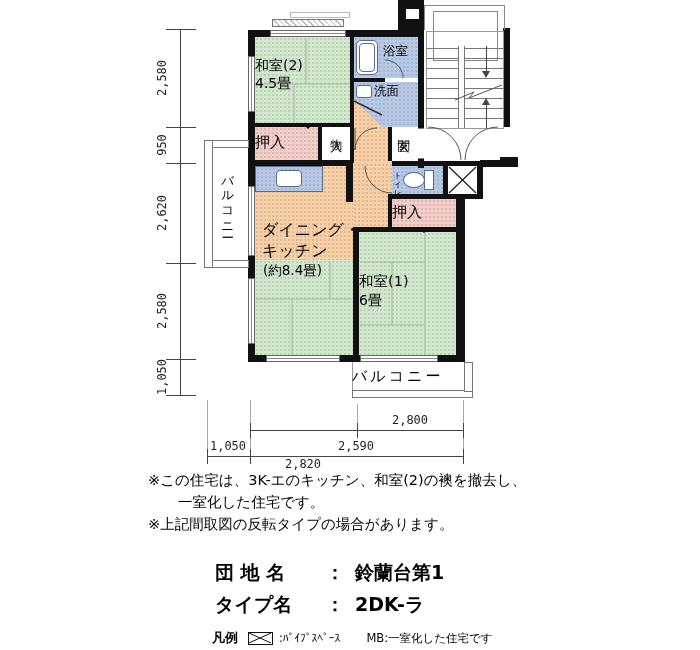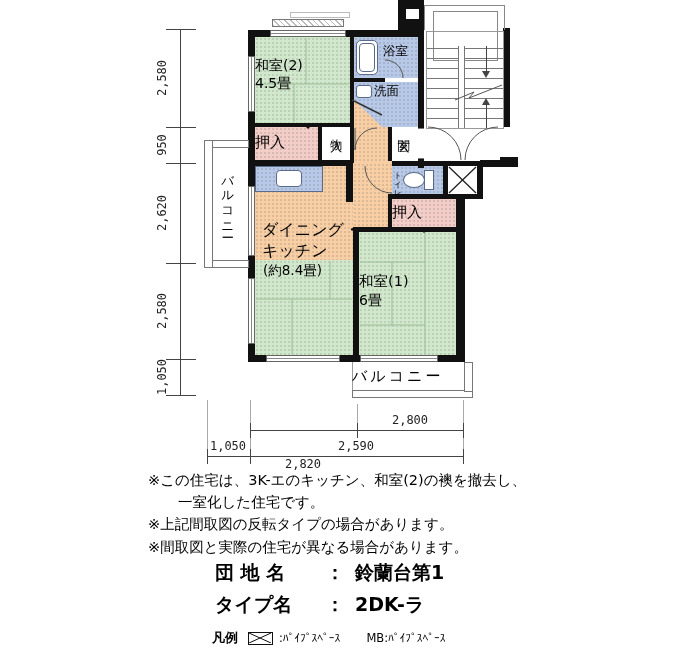--- a/index.html
+++ b/index.html
@@ -195,21 +195,20 @@
   <div class="dimline" style="left:207px;top:456px;width:257px;height:1px;"></div>
   <div class="dimline" style="left:207px;top:449px;width:1px;height:15px;"></div>
   <div class="dimline" style="left:250px;top:449px;width:1px;height:15px;"></div>
   <div class="dimline" style="left:463px;top:449px;width:1px;height:15px;"></div>
   <div class="dim" style="left:198px;top:439px;width:60px;">1,050</div>
   <div class="dim" style="left:326px;top:439px;width:60px;">2,590</div>
 
   <div class="note" style="left:148px;top:471px;">※この住宅は、3K-エのキッチン、和室(2)の襖を撤去し、</div>
   <div class="note" style="left:178px;top:493px;">一室化した住宅です。</div>
   <div class="note" style="left:148px;top:515px;">※上記間取図の反転タイプの場合があります。</div>
-  <div class="note" style="left:148px;top:538px;">※間取図と実際の住宅が異なる場合があります。</div>
 
   <div class="info-row" style="left:215px;top:560px;">
     <span class="info-label">団 地 名</span>
     <span class="info-sep">：</span>
     <span>鈴蘭台第1</span>
   </div>
   <div class="info-row" style="left:215px;top:592px;">
     <span class="info-label">タイプ名</span>
     <span class="info-sep">：</span>
     <span>2DK-ラ</span>
@@ -217,16 +216,16 @@
 
   <div class="legend-row" style="left:212px;top:629px;">
     <span class="legend-title">凡例</span>
     <span class="ps-box">
       <svg width="22" height="10" viewBox="0 0 22 10" style="display:block;">
         <path d="M0,0 L22,10 M22,0 L0,10" stroke="#111" stroke-width="1"></path>
       </svg>
     </span>
     <span>:ﾊﾟｲﾌﾟｽﾍﾟｰｽ</span>
     <span style="width:14px;"></span>
-    <span>MB:ﾊﾟｲﾌﾟｽﾍﾟｰｽ</span>
+    <span>MB:一室化した住宅です</span>
   </div>
 
 </div>
 
 </body></html>

